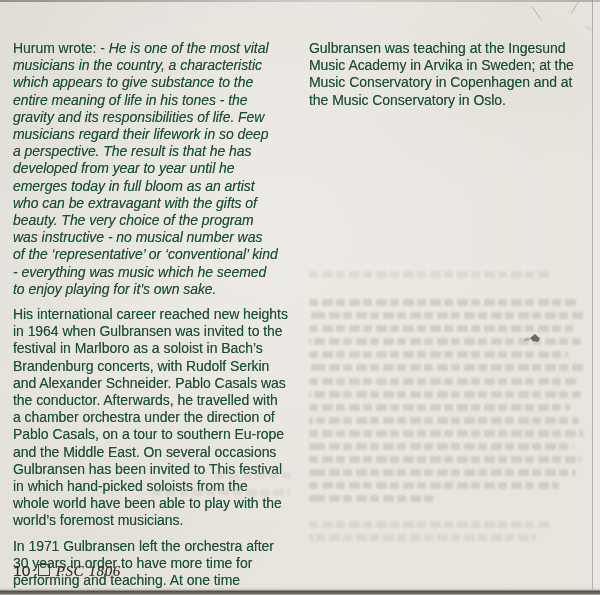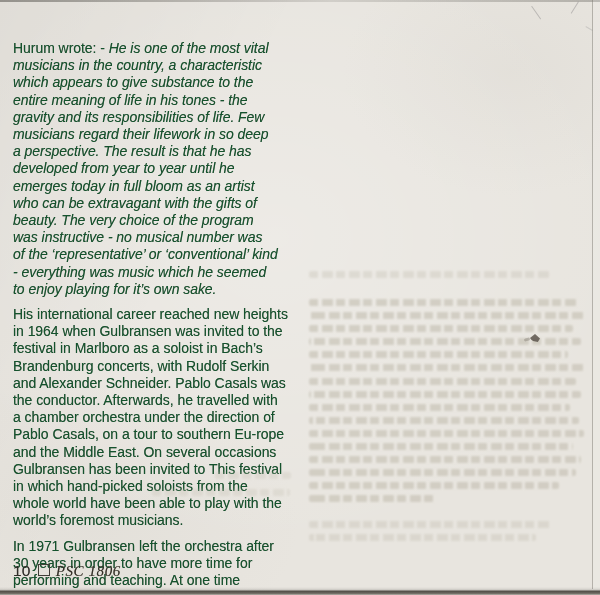--- a/index.html
+++ b/index.html
@@ -83,20 +83,24 @@
 Gulbransen has been invited to This festival
 in which hand-picked soloists from the
 whole world have been able to play with the
 world’s foremost musicians.</p>
   <p class="para">In 1971 Gulbransen left the orchestra after
 30 years in order to have more time for
 performing and teaching. At one time</p>
 </div>
 
 <div class="col col-right">
+  <p class="para">Gulbransen was teaching at the Ingesund
+Music Academy in Arvika in Sweden; at the
+Music Conservatory in Copenhagen and at
+the Music Conservatory in Oslo.</p>
 </div>
 
 <div class="ghost ghost-a">
     <div class="gl" style="width:92%"></div>
   </div>
 <div class="ghost ghost-b">
   <div class="gl" style="width:97%"></div>
   <div class="gl" style="width:99%"></div>
   <div class="gl" style="width:95%"></div>
   <div class="gl" style="width:98%"></div>

